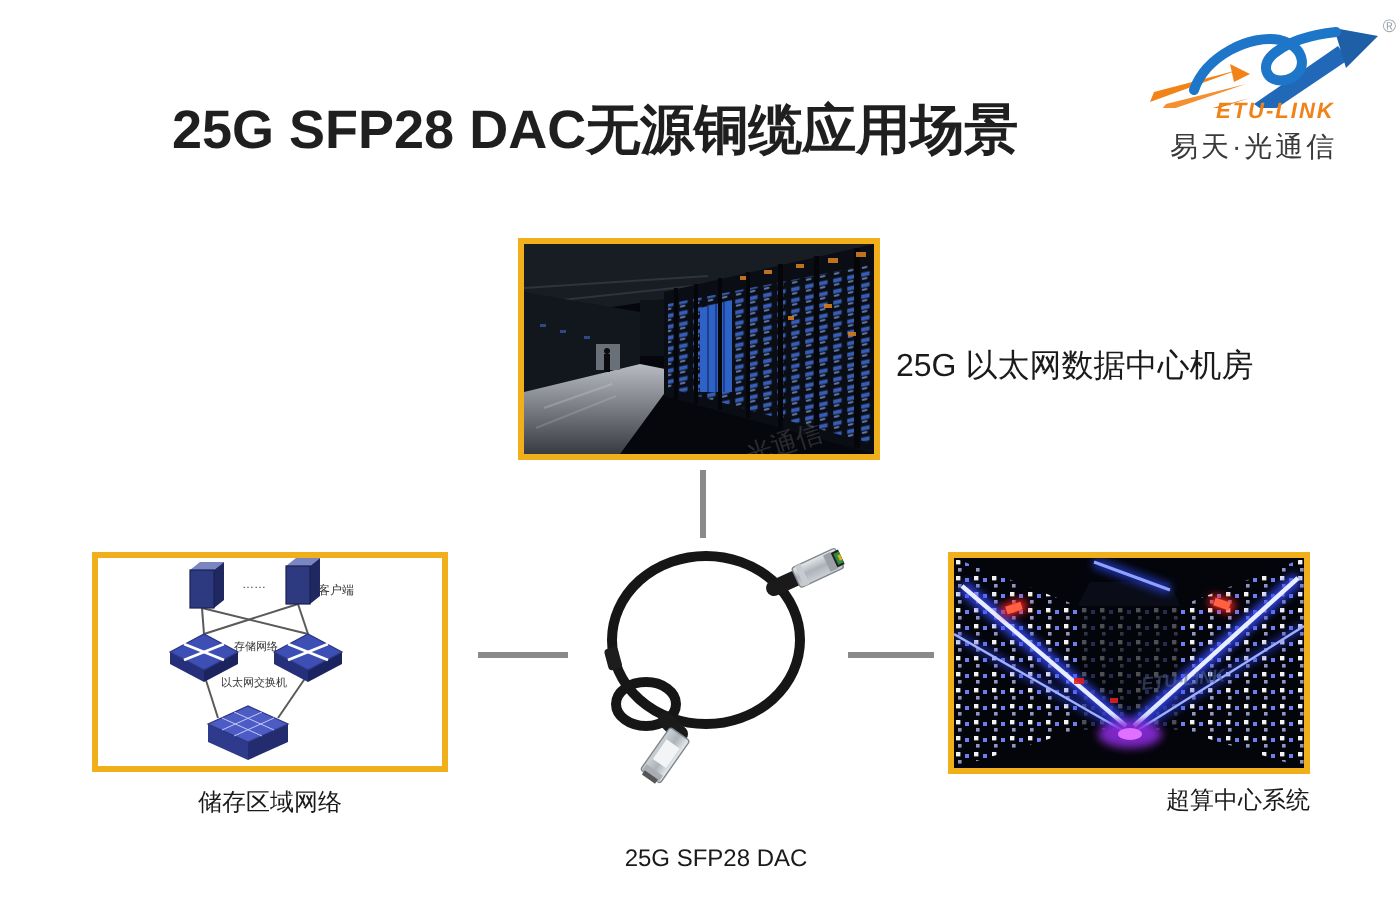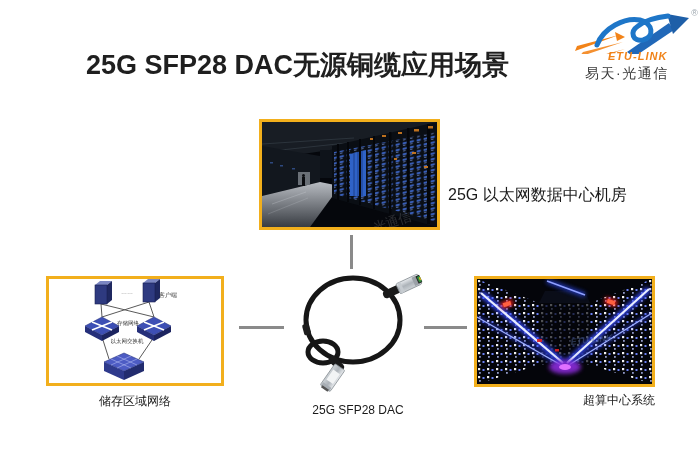--- a/index.html
+++ b/index.html
@@ -12,23 +12,23 @@
   .reg{position:absolute;right:2px;top:0;font-size:9px;color:#9aa4ac;}
   .brand{position:absolute;left:33px;top:42px;font-size:11px;font-weight:700;font-style:italic;
          color:#F08218;letter-spacing:1px;white-space:nowrap;}
   .tagline{position:absolute;left:10px;top:57px;font-size:14px;color:#3a3a3a;letter-spacing:1.5px;white-space:nowrap;}
   .frame{border:3px solid #F2AF1C;background:#fff;box-sizing:border-box;}
   .dc-frame{left:259px;top:119px;width:181px;height:111px;}
   .san-frame{left:46px;top:276px;width:178px;height:110px;}
   .hpc-frame{left:474px;top:276px;width:181px;height:111px;}
   .cable-box{left:290px;top:268px;width:135px;height:128px;}
   .caption{font-size:12px;color:#1a1a1a;white-space:nowrap;}
-  .dc-label{left:448px;top:185px;font-size:16px;color:#1a1a1a;}
+  .dc-label{left:448px;top:173px;font-size:16px;color:#1a1a1a;}
   .san-label{left:46px;top:393px;width:178px;text-align:center;}
-  .cable-label{left:288px;top:403px;width:140px;text-align:center;}
+  .cable-label{left:288px;top:422px;width:140px;text-align:center;}
   .hpc-label{left:474px;top:392px;width:181px;text-align:right;}
   .line{background:#8a8a8a;}
   .v-line{left:350px;top:235px;width:3px;height:34px;}
   .h-line-left{left:239px;top:326px;width:45px;height:3px;}
   .h-line-right{left:424px;top:326px;width:43px;height:3px;}
 </style>
 </head>
 <body>
 
 <div id="canvas">

